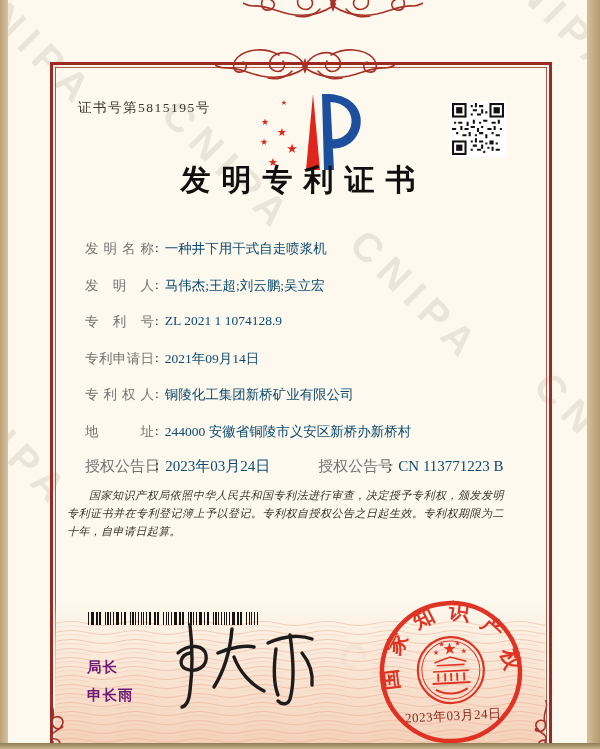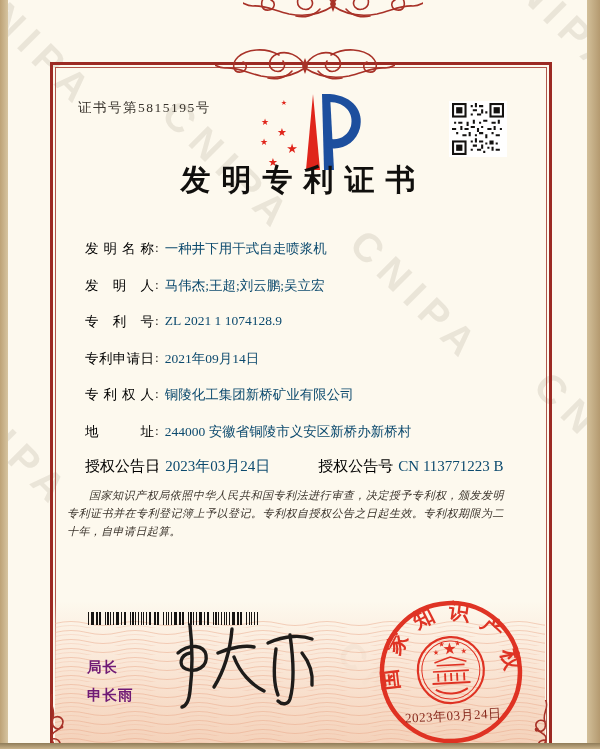--- a/index.html
+++ b/index.html
@@ -32,21 +32,21 @@
   .content{position:absolute;inset:0;z-index:5;color:#2e2a26;}
 
   .cert-no{position:absolute;left:78px;top:99px;font-size:13.5px;letter-spacing:1.5px;color:#3a352e;}
   .logo{position:absolute;left:254px;top:92px;}
   .qr{position:absolute;left:449px;top:101px;background:#fff;padding:2px;}
   .title{position:absolute;left:50px;top:160px;width:496px;text-align:center;
          font-size:30px;font-weight:bold;letter-spacing:11px;text-indent:11px;color:#100f0d;}
 
   .fields{position:absolute;left:85px;top:240px;}
   .frow{display:flex;align-items:flex-start;height:18.5px;margin-bottom:18px;font-size:13.5px;white-space:nowrap;}
-  .jlabel{display:inline-block;width:69px;text-align:justify;text-align-last:justify;text-justify:inter-character;color:#000000;}
+  .jlabel{display:inline-block;width:69px;text-align:justify;text-align-last:justify;text-justify:inter-character;color:#737373;}
   .fcolon{margin:0 6px 0 1px;}
   .fvalue{color:#0c4a6e;}
 
   .grant{position:absolute;left:85px;top:457px;display:flex;font-size:15px;white-space:nowrap;}
   .grant .pair{display:flex;}
   .grant .pair2{margin-left:48px;align-items:center;}
 
   .paras{position:absolute;left:67px;top:486px;width:437px;font-family:Liberation Serif, serif;}
   .paras p{margin:0 0 5px 0;font-size:11px;line-height:18px;letter-spacing:0.4px;
            text-indent:2em;font-style:italic;color:#3a332b;text-align:justify;}

